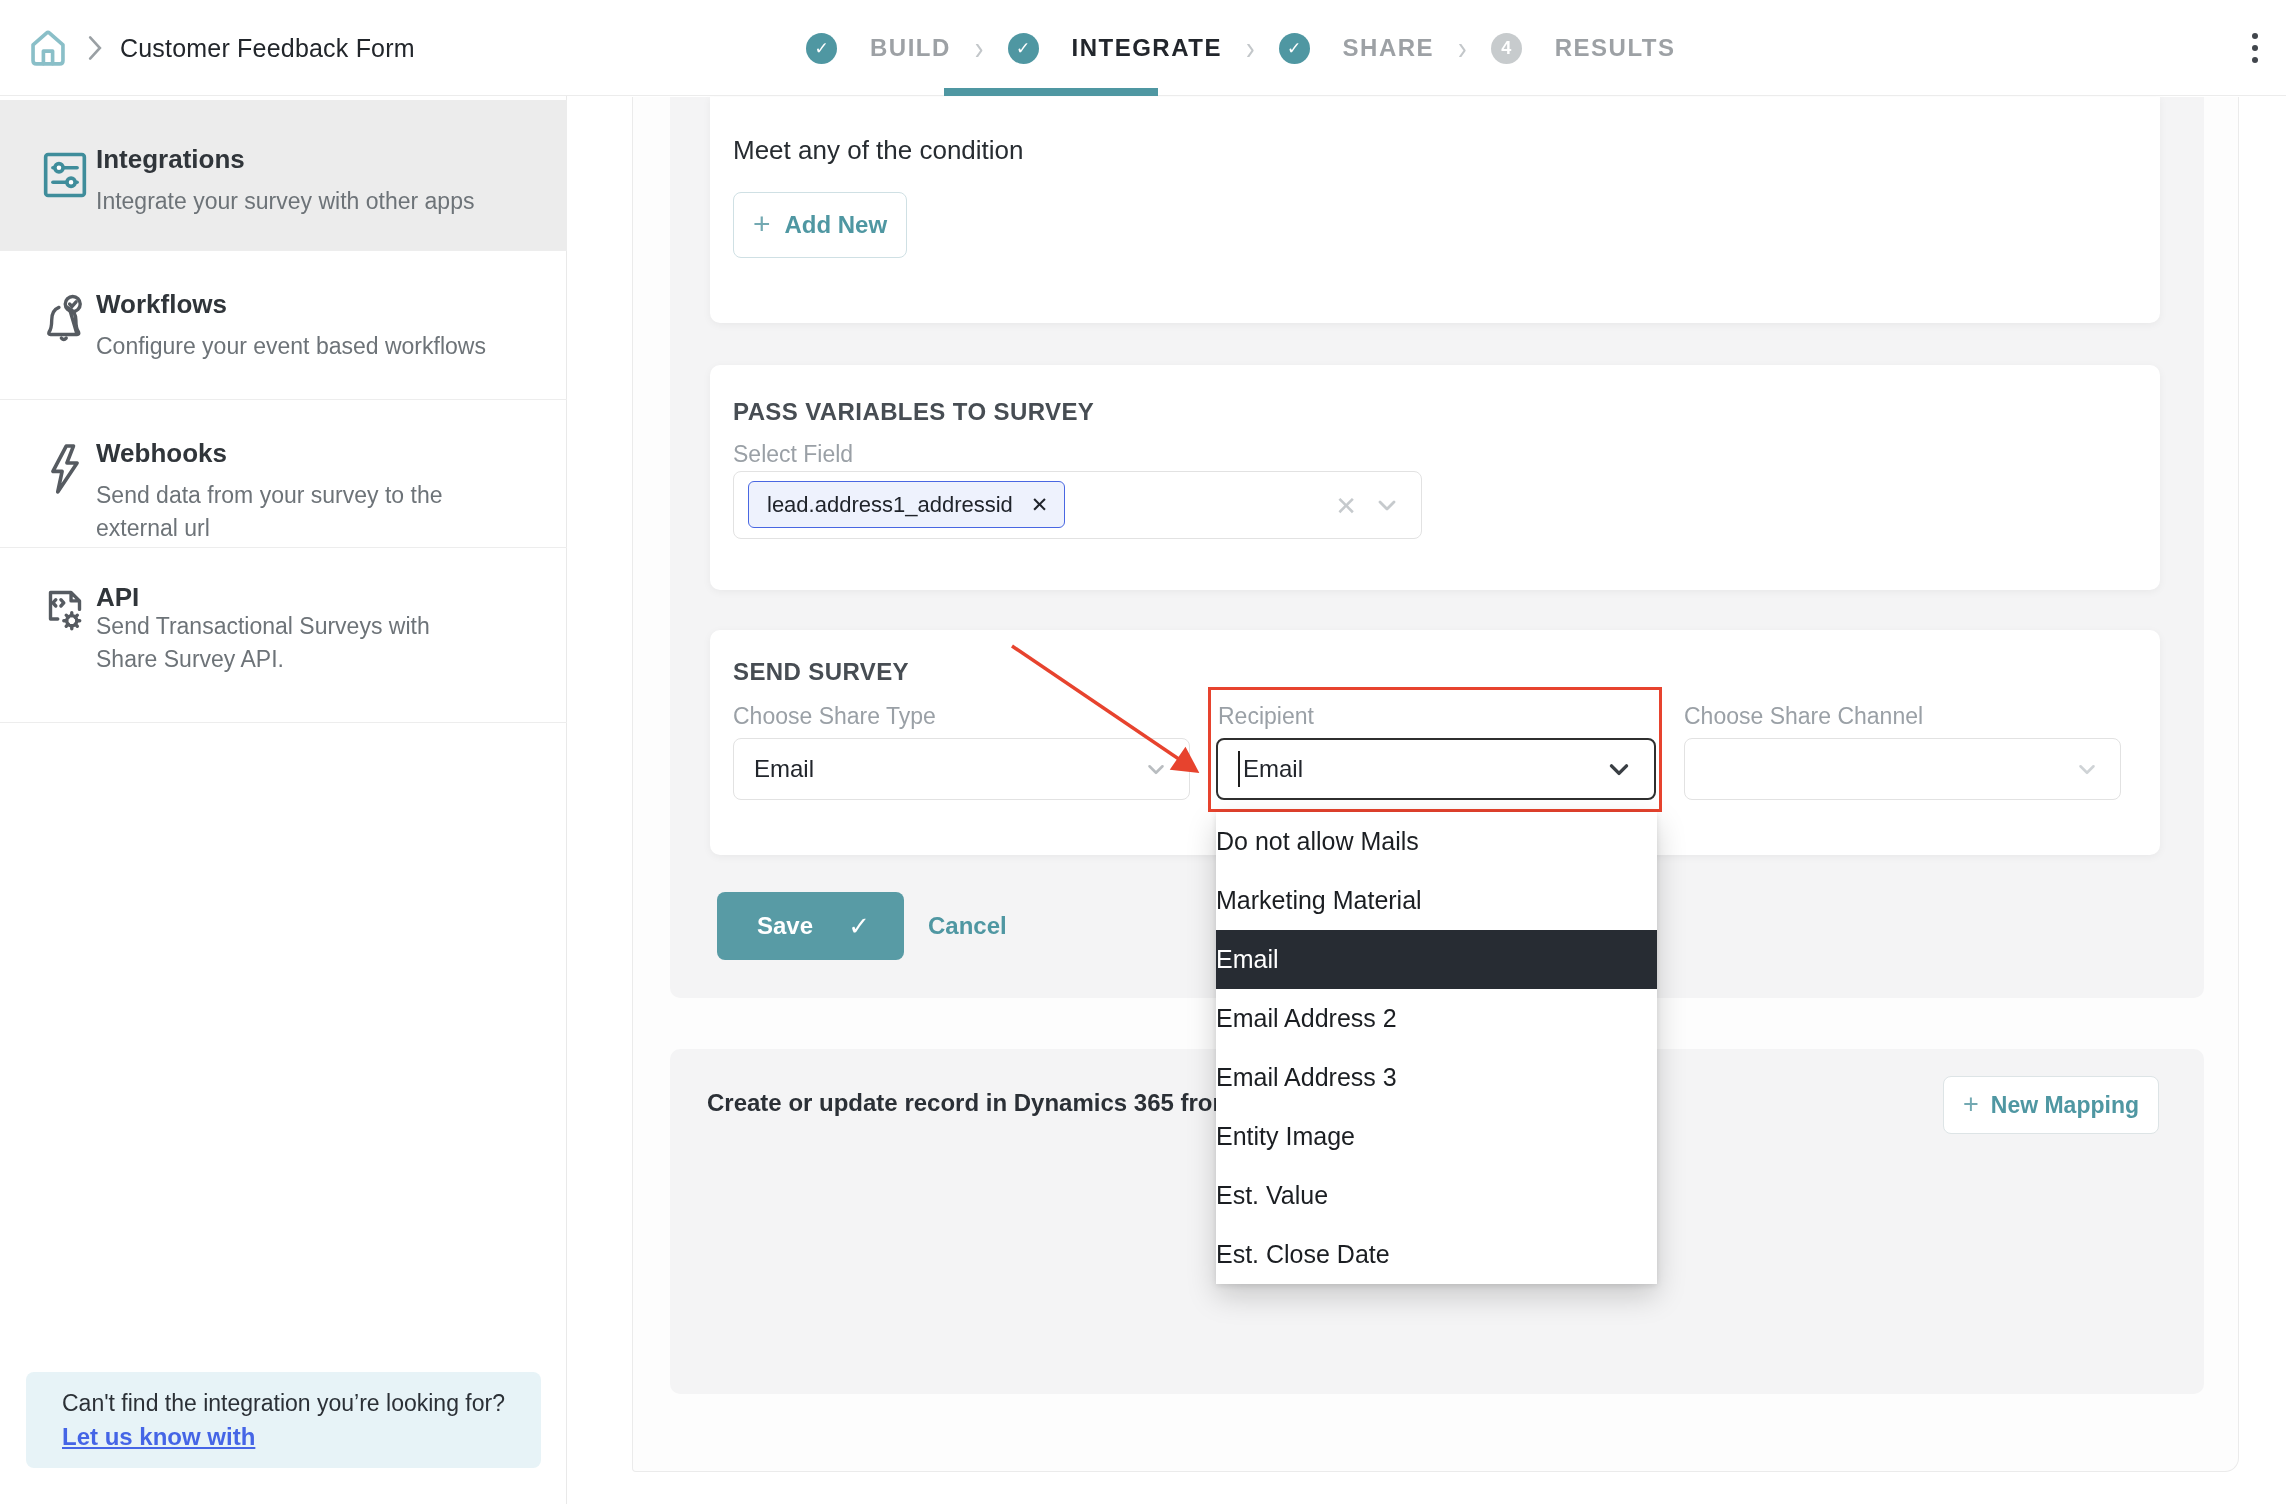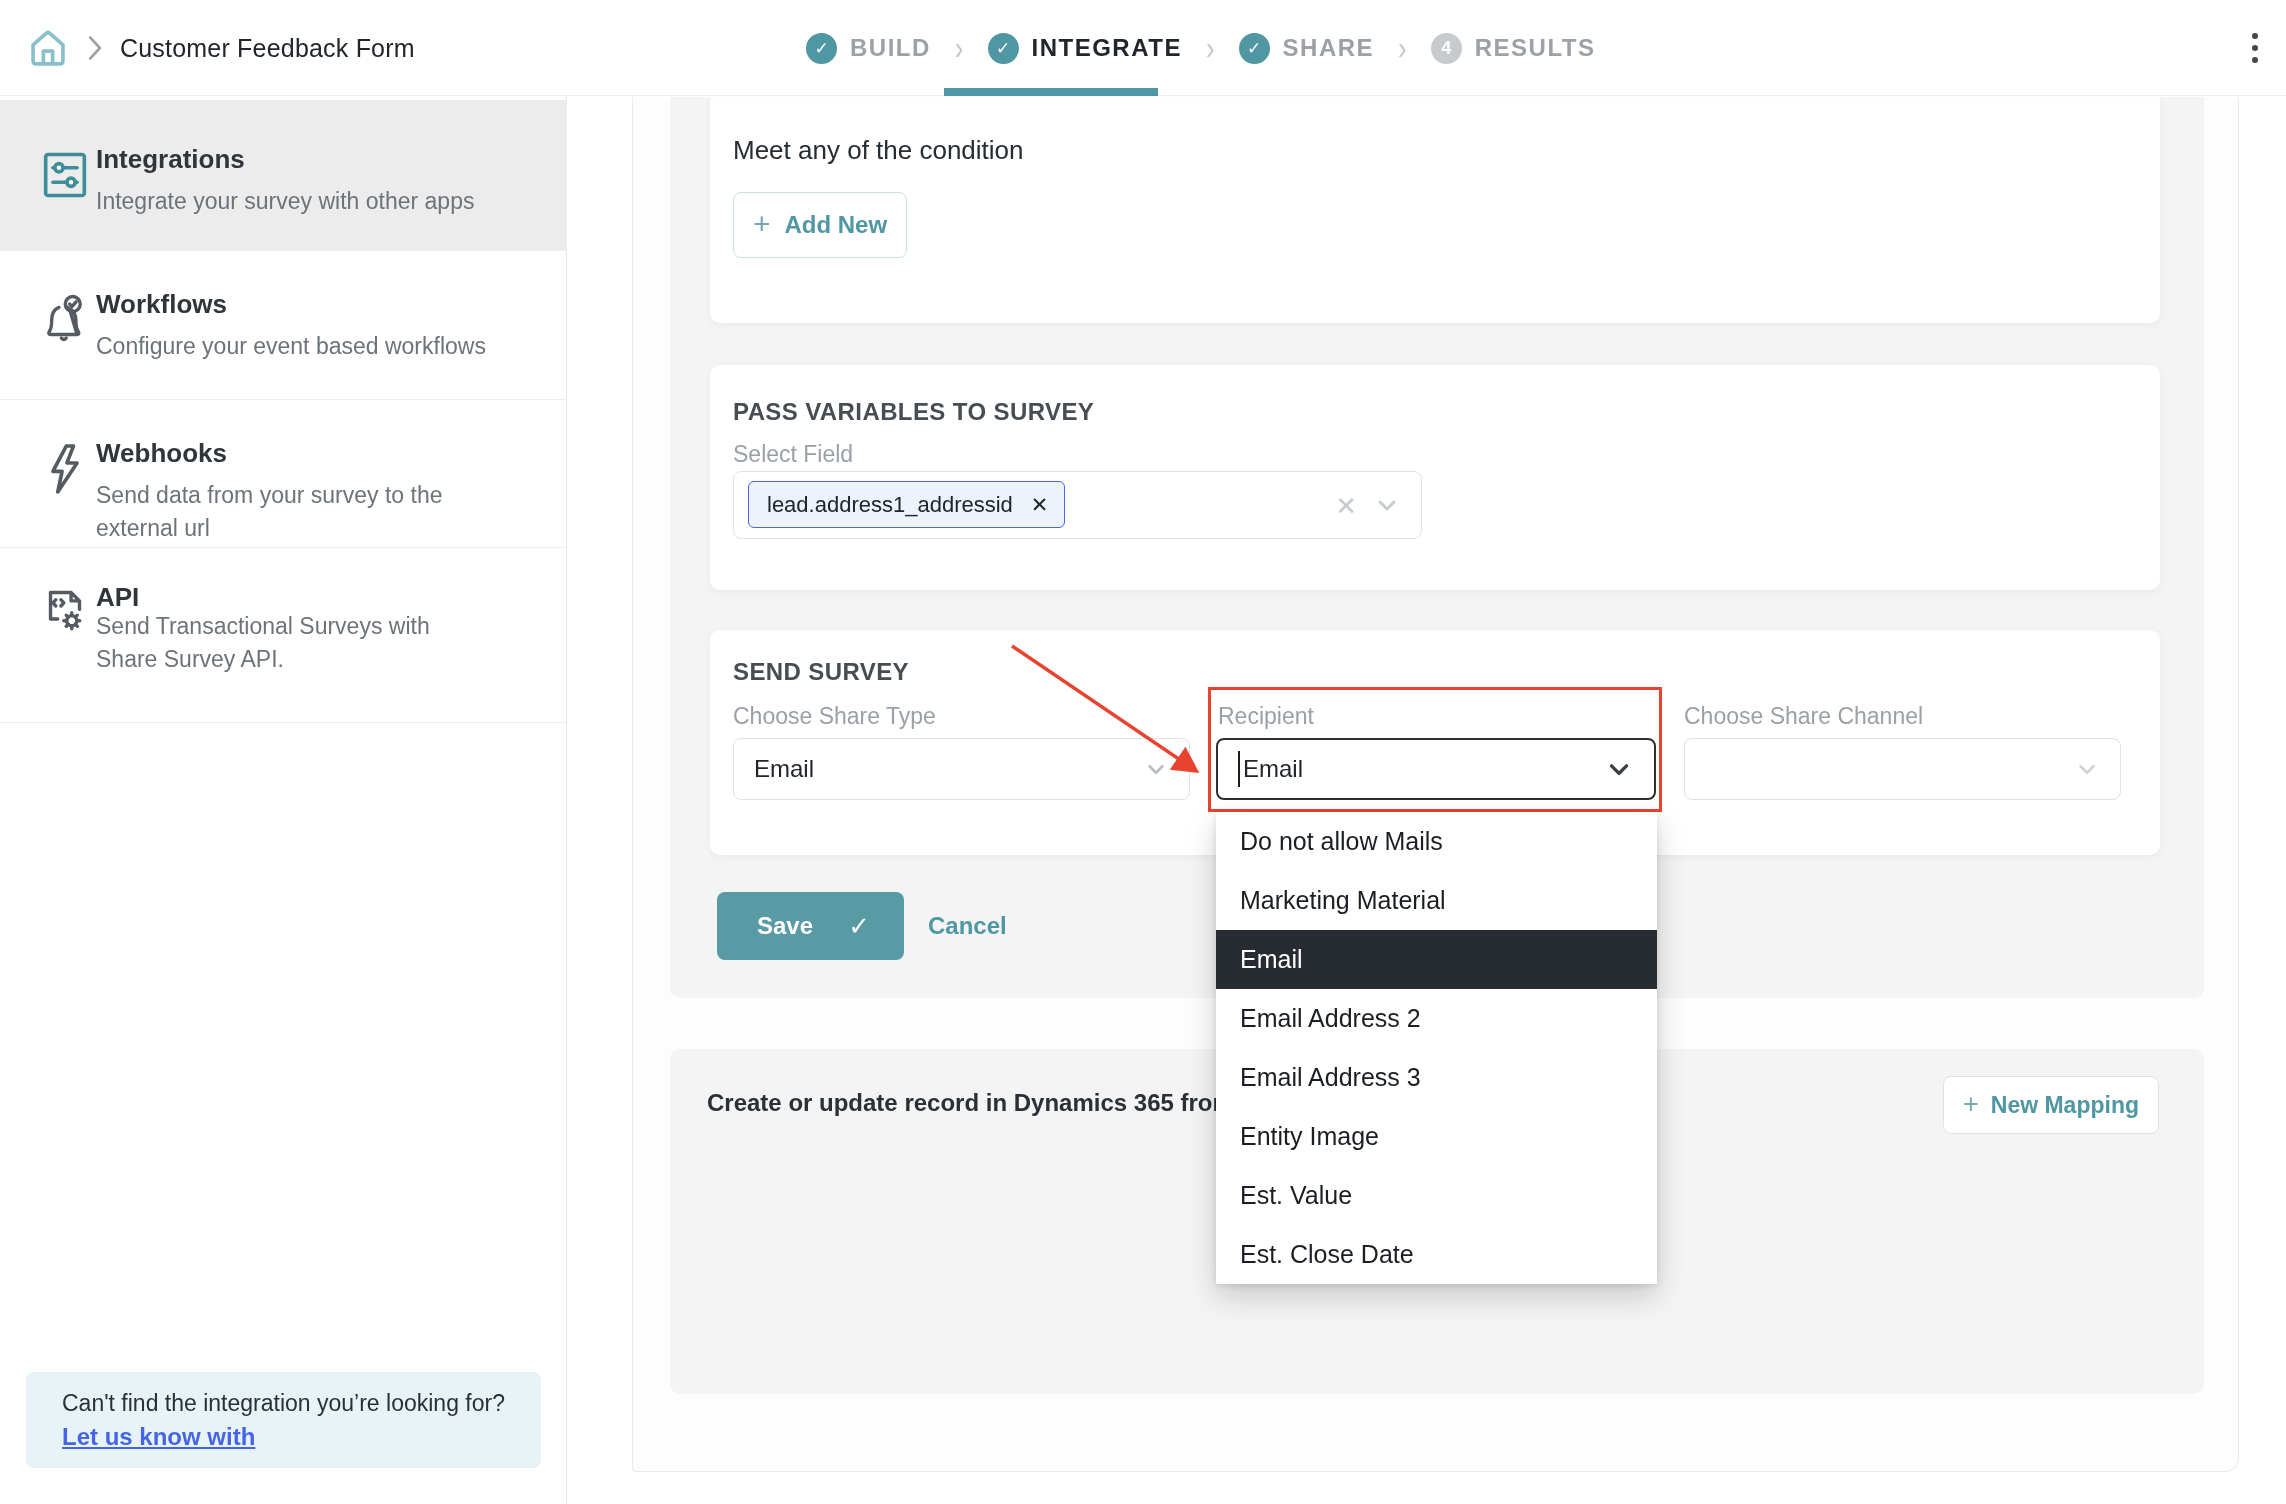--- a/index.html
+++ b/index.html
@@ -11,21 +11,21 @@
   
   .header { left:0; top:0; width:2286px; height:96px; background:#fff; border-bottom:1px solid #ececec; z-index:40; }
   .home-btn { left:22px; top:22px; width:52px; height:52px; display:flex; align-items:center; justify-content:center; cursor:pointer; }
   .crumb-chev { left:80px; top:24px; width:30px; height:48px; display:flex; align-items:center; justify-content:center; }
   .page-title { left:120px; top:0; height:96px; display:flex; align-items:center; font-size:25px; color:#22262b; font-weight:400; letter-spacing:.2px; }
 
   .steps { left:806px; top:0; height:96px; display:flex; align-items:center; gap:24px; }
   .step { display:flex; align-items:center; gap:13px; }
   .step-circle { width:31px; height:31px; border-radius:50%; background:#4f97a2; color:#fff; font-size:17px; font-weight:700; display:flex; align-items:center; justify-content:center; }
   .step-circle.upcoming { background:#c7cbcd; font-size:18px; }
-  .step-label { font-size:24px; font-weight:700; letter-spacing:1.5px; color:#9da1a5; }
+  .step-label { font-size:24px; font-weight:700; letter-spacing:1.5px; color:#9da1a5;margin-left:20px; }
   .step.active .step-label { color:#22262c; }
   .step-sep { font-size:26px; color:#c3c7ca; font-weight:400; transform:scaleY(1.25); }
   .integrate-underline { left:944px; top:88px; width:214px; height:8px; background:#4f97a2; }
   .kebab { left:2240px; top:26px; width:30px; height:44px; display:flex; flex-direction:column; align-items:center; justify-content:center; gap:6px; cursor:pointer; }
   .kebab i { width:6px; height:6px; border-radius:50%; background:#41464c; }
 
   
   .sidebar { left:0; top:96px; width:567px; height:1408px; background:#fff; border-right:1px solid #e9e9e9; z-index:30; }
   .side-item { position:absolute; left:0; width:567px; border-bottom:1px solid #ededed; cursor:pointer; }
   .side-item.active { background:#ececec; }
@@ -81,21 +81,21 @@
 
   
   .cardD { left:670px; top:1049px; width:1534px; height:345px; background:#f4f4f5; border-radius:10px; box-shadow:none; }
   .mapping-title { position:absolute; left:37px; top:40px; font-size:24px; font-weight:700; color:#2b3036; white-space:nowrap; overflow:hidden; width:1180px; }
   .new-mapping-btn { position:absolute; left:1273px; top:27px; width:216px; height:58px; background:#fff; border:1px solid #dde4e6; border-radius:8px; display:flex; align-items:center; justify-content:center; gap:12px; cursor:pointer; }
   .new-mapping-btn .plus { font-size:27px; color:#73a9b2; margin-top:-2px; }
   .new-mapping-btn .lbl { font-size:23px; font-weight:600; color:#4f97a2; }
 
   
   .dropdown { left:1216px; top:812px; width:441px; background:#fff; box-shadow:0 12px 28px rgba(0,0,0,.18), 0 2px 6px rgba(0,0,0,.10); z-index:60; }
-  .dd-item { height:59px; display:flex; align-items:center; padding-left:24px; font-size:25px; color:#1b1e22; cursor:pointer; background:#fff; }
+  .dd-item { height:59px; display:flex; align-items:center; font-size:25px; color:#1b1e22; cursor:pointer; background:#fff; }
   .dd-item.selected { background:#272c33; color:#ffffff; }
 
   svg { display:block; }
 </style>
 </head>
 <body>
 
 <div class="screen">
 
   <div class="abs content-wrap-border"></div>

